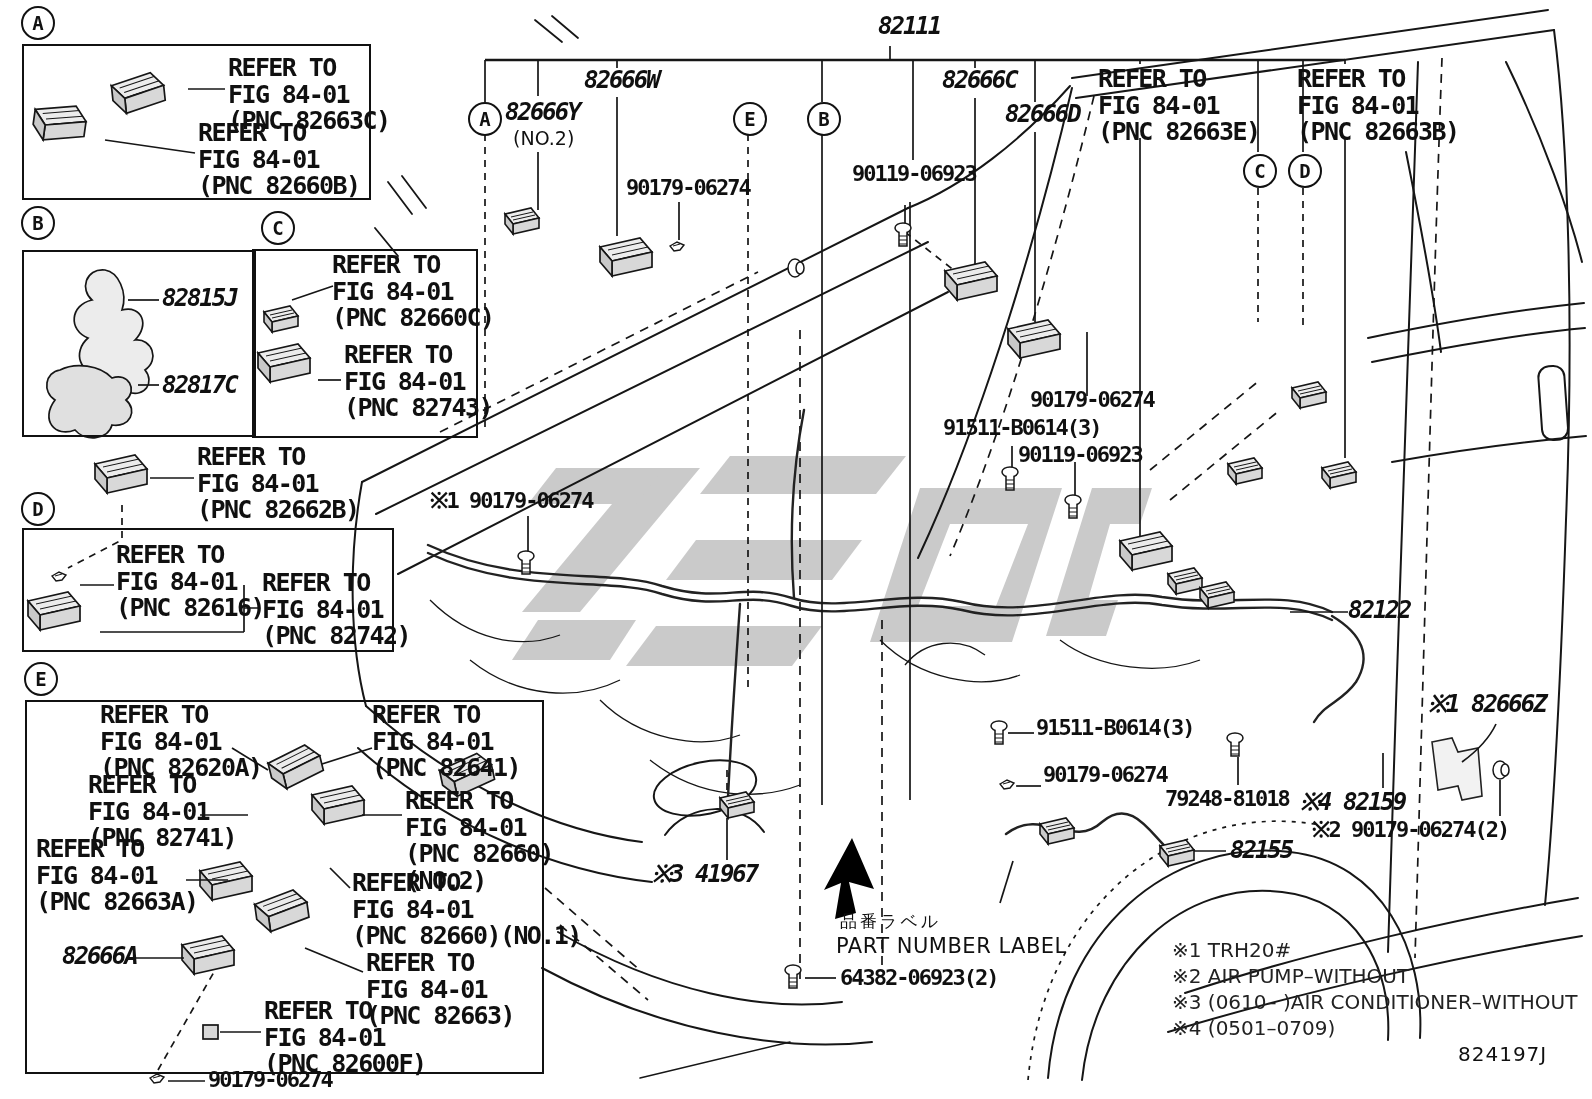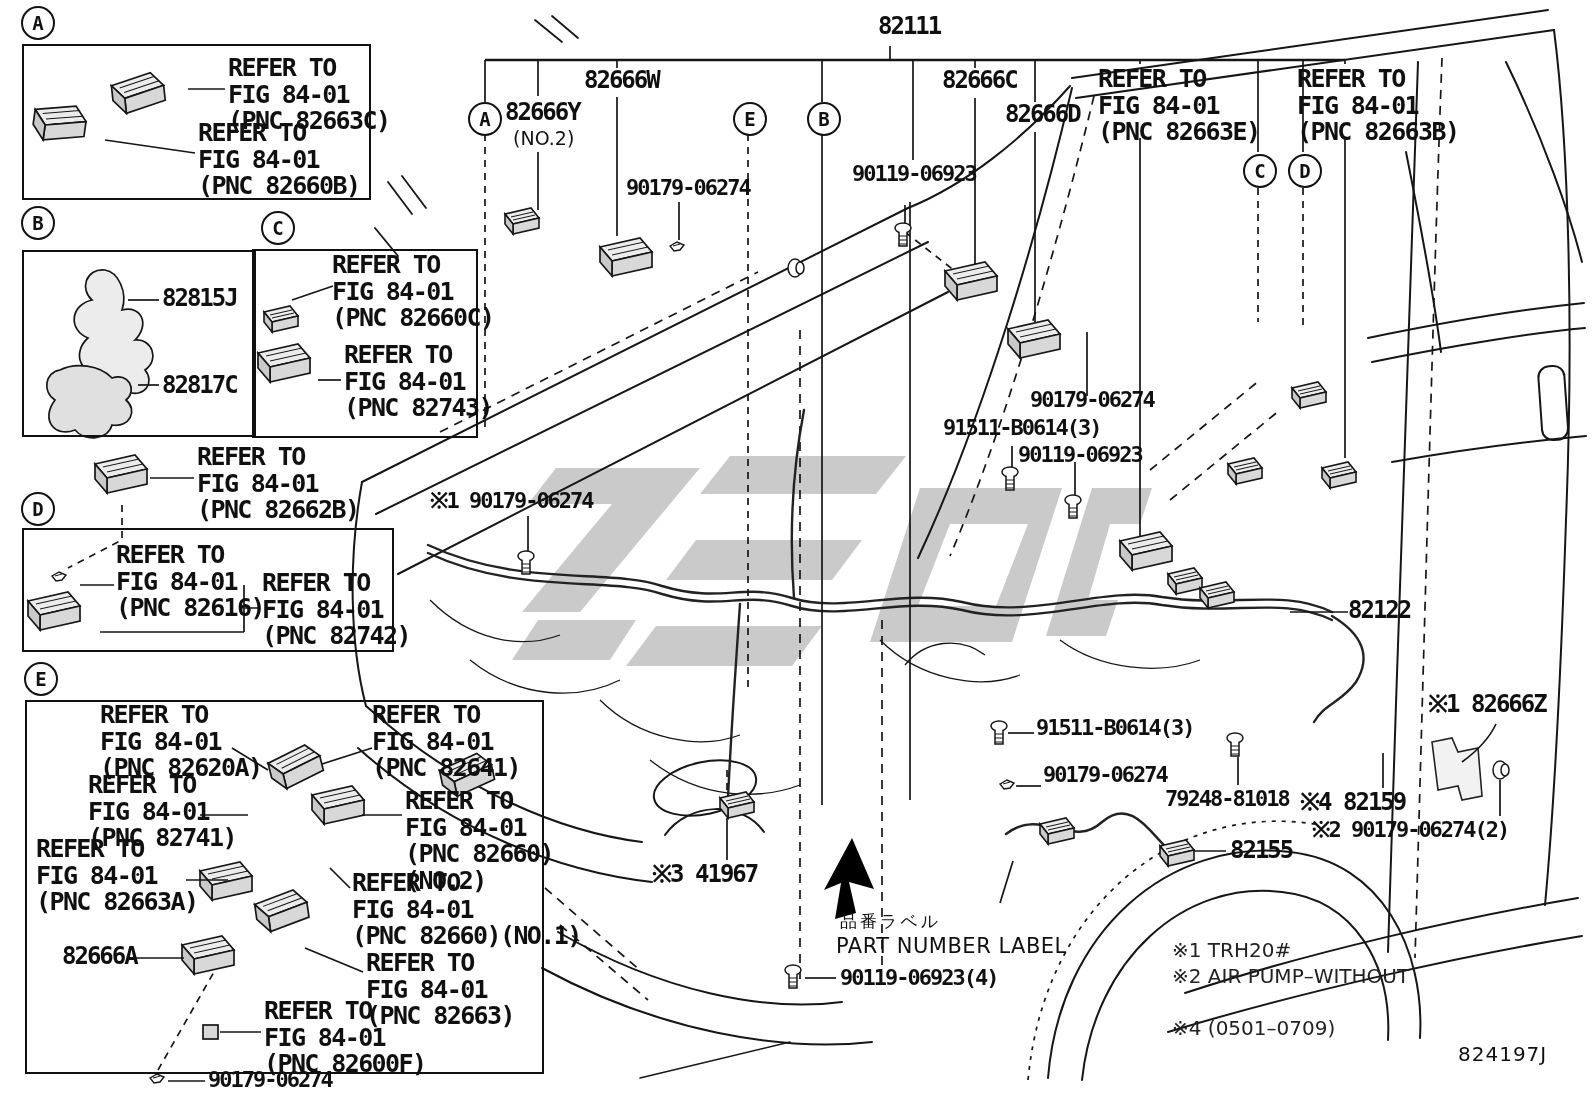--- a/index.html
+++ b/index.html
@@ -2,21 +2,21 @@
 <html><head>
 <meta charset="utf-8">
 <style>
   html,body{margin:0;padding:0;background:#888;}
   .stage{position:relative;width:1592px;height:1099px;background:#fff;overflow:hidden;
          font-family:"DejaVu Sans Mono",monospace;color:#111;}
   svg.art{position:absolute;left:0;top:0;}
   .lbl{position:absolute;font:700 22px/1.06 "DejaVu Sans Mono",monospace;
        letter-spacing:-2px;color:#101010;white-space:pre-line;}
   .ref{font-size:25px;letter-spacing:-1.6px;}
-  .big{font-size:24px;}
+  .big{font-size:24px;font-style:italic;}
   .sub{font:400 19px/1 "DejaVu Sans",sans-serif;letter-spacing:0;}
   .note{font:400 20px/1.28 "DejaVu Sans",sans-serif;letter-spacing:0;color:#222;}
   .jp{font:400 17px/1 "DejaVu Sans",sans-serif;letter-spacing:3px;}
   .en{font:400 21px/1 "DejaVu Sans",sans-serif;letter-spacing:.5px;}
   .code{font:400 20px/1 "DejaVu Sans",sans-serif;letter-spacing:1px;}
   .circ{position:absolute;width:30px;height:30px;border:2px solid #111;border-radius:50%;
         display:flex;align-items:center;justify-content:center;
         font:700 19px "DejaVu Sans Mono",monospace;background:#fff;}
   .dbox{position:absolute;border:2.5px solid #111;background:transparent;}
 </style>
@@ -287,21 +287,21 @@
   <div class="lbl big" style="left:1428px;top:692px">※1 82666Z</div>
   <div class="lbl" style="left:1036px;top:716px">91511-B0614(3)</div>
   <div class="lbl" style="left:1043px;top:763px">90179-06274</div>
   <div class="lbl" style="left:1165px;top:787px">79248-81018</div>
   <div class="lbl big" style="left:1300px;top:790px">※4 82159</div>
   <div class="lbl" style="left:1312px;top:818px">※2 90179-06274(2)</div>
   <div class="lbl big" style="left:1230px;top:838px">82155</div>
   <div class="lbl big" style="left:652px;top:862px">※3 41967</div>
   <div class="lbl jp" style="left:840px;top:913px">品番ラベル</div>
   <div class="lbl en" style="left:836px;top:936px">PART NUMBER LABEL</div>
-  <div class="lbl" style="left:840px;top:966px">90119-06923(4)</div>
+  <div class="lbl" style="left:840px;top:966px">64382-06923(2)</div>
   <div class="lbl" style="left:208px;top:1068px">90179-06274</div>
 
   <div class="lbl ref" style="left:228px;top:55px">REFER TO
 FIG 84-01
 (PNC 82663C)</div>
   <div class="lbl ref" style="left:198px;top:120px">REFER TO
 FIG 84-01
 (PNC 82660B)</div>
   <div class="lbl big" style="left:162px;top:286px">82815J</div>
   <div class="lbl big" style="left:162px;top:373px">82817C</div>
@@ -342,16 +342,17 @@
   <div class="lbl big" style="left:62px;top:944px">82666A</div>
   <div class="lbl ref" style="left:366px;top:950px">REFER TO
 FIG 84-01
 (PNC 82663)</div>
   <div class="lbl ref" style="left:264px;top:998px">REFER TO
 FIG 84-01
 (PNC 82600F)</div>
 
   <div class="lbl note" style="left:1172px;top:938px">※1 TRH20#</div>
   <div class="lbl note" style="left:1172px;top:964px">※2 AIR PUMP–WITHOUT</div>
+  <div class="lbl note" style="left:1172px;top:990px">※3 (0610–      )AIR CONDITIONER–WITHOUT</div>
   <div class="lbl note" style="left:1172px;top:1016px">※4 (0501–0709)</div>
   <div class="lbl code" style="left:1458px;top:1044px">824197J</div>
 
 </div>
 
 </body></html>

